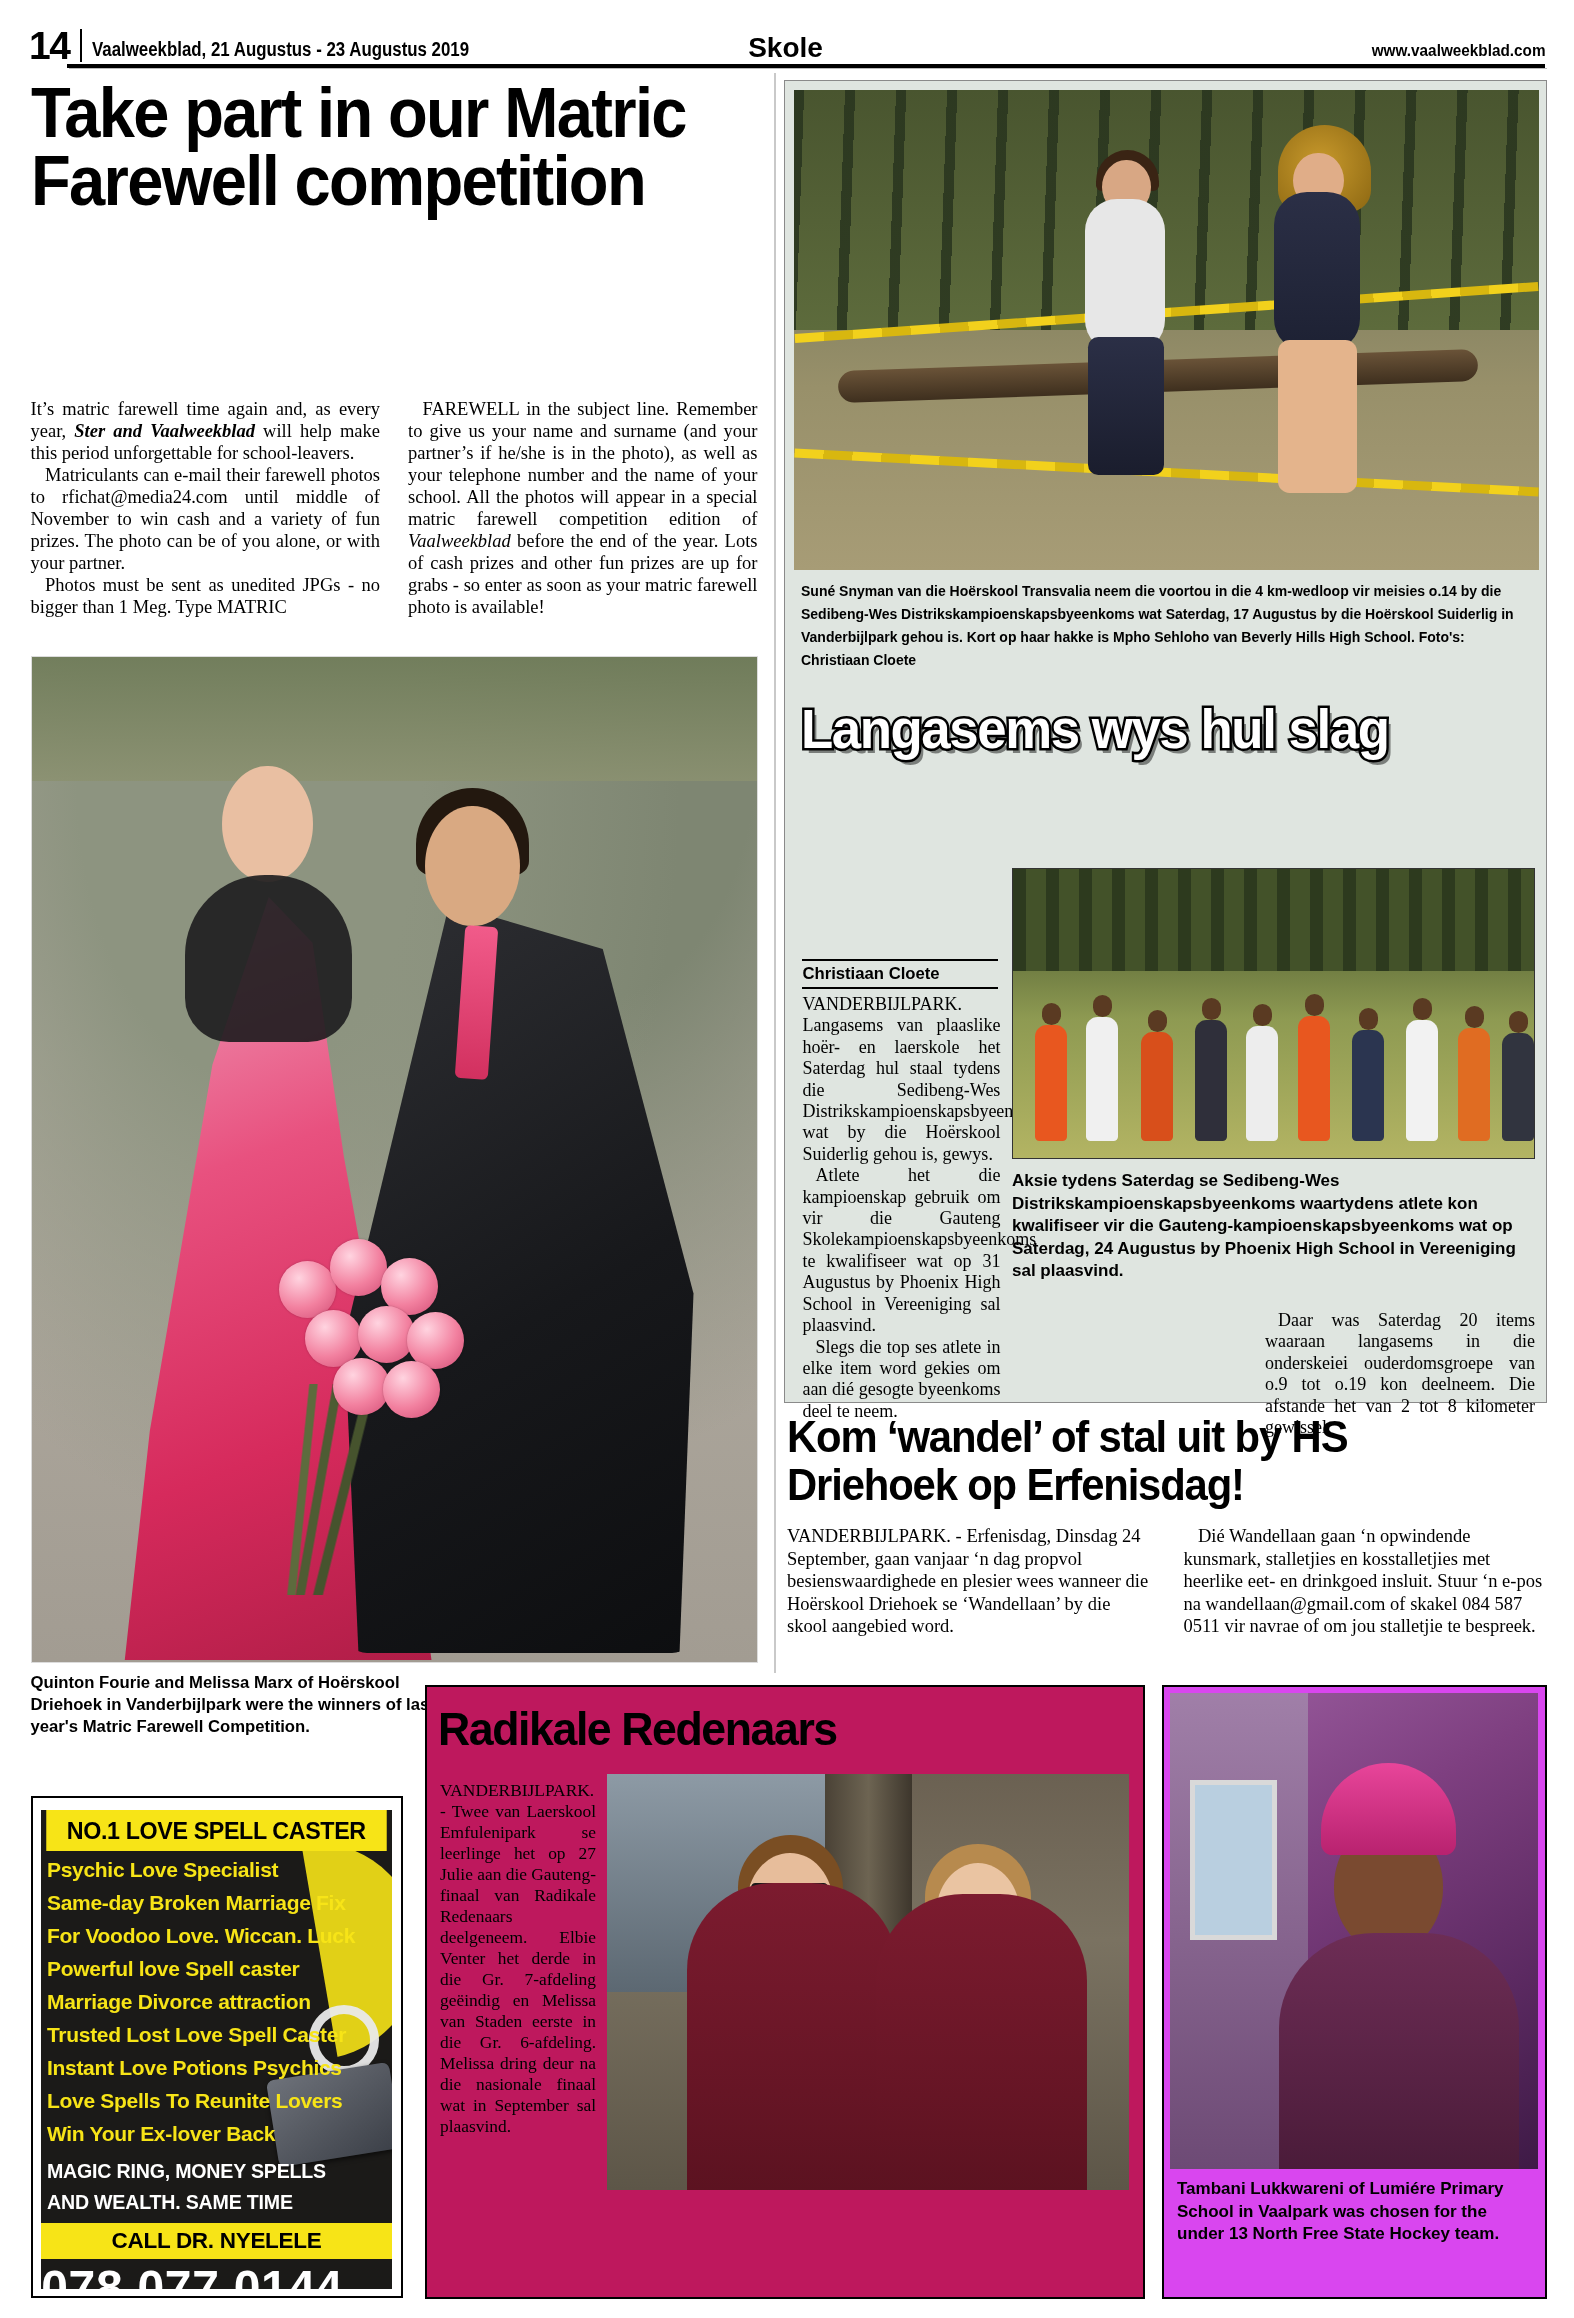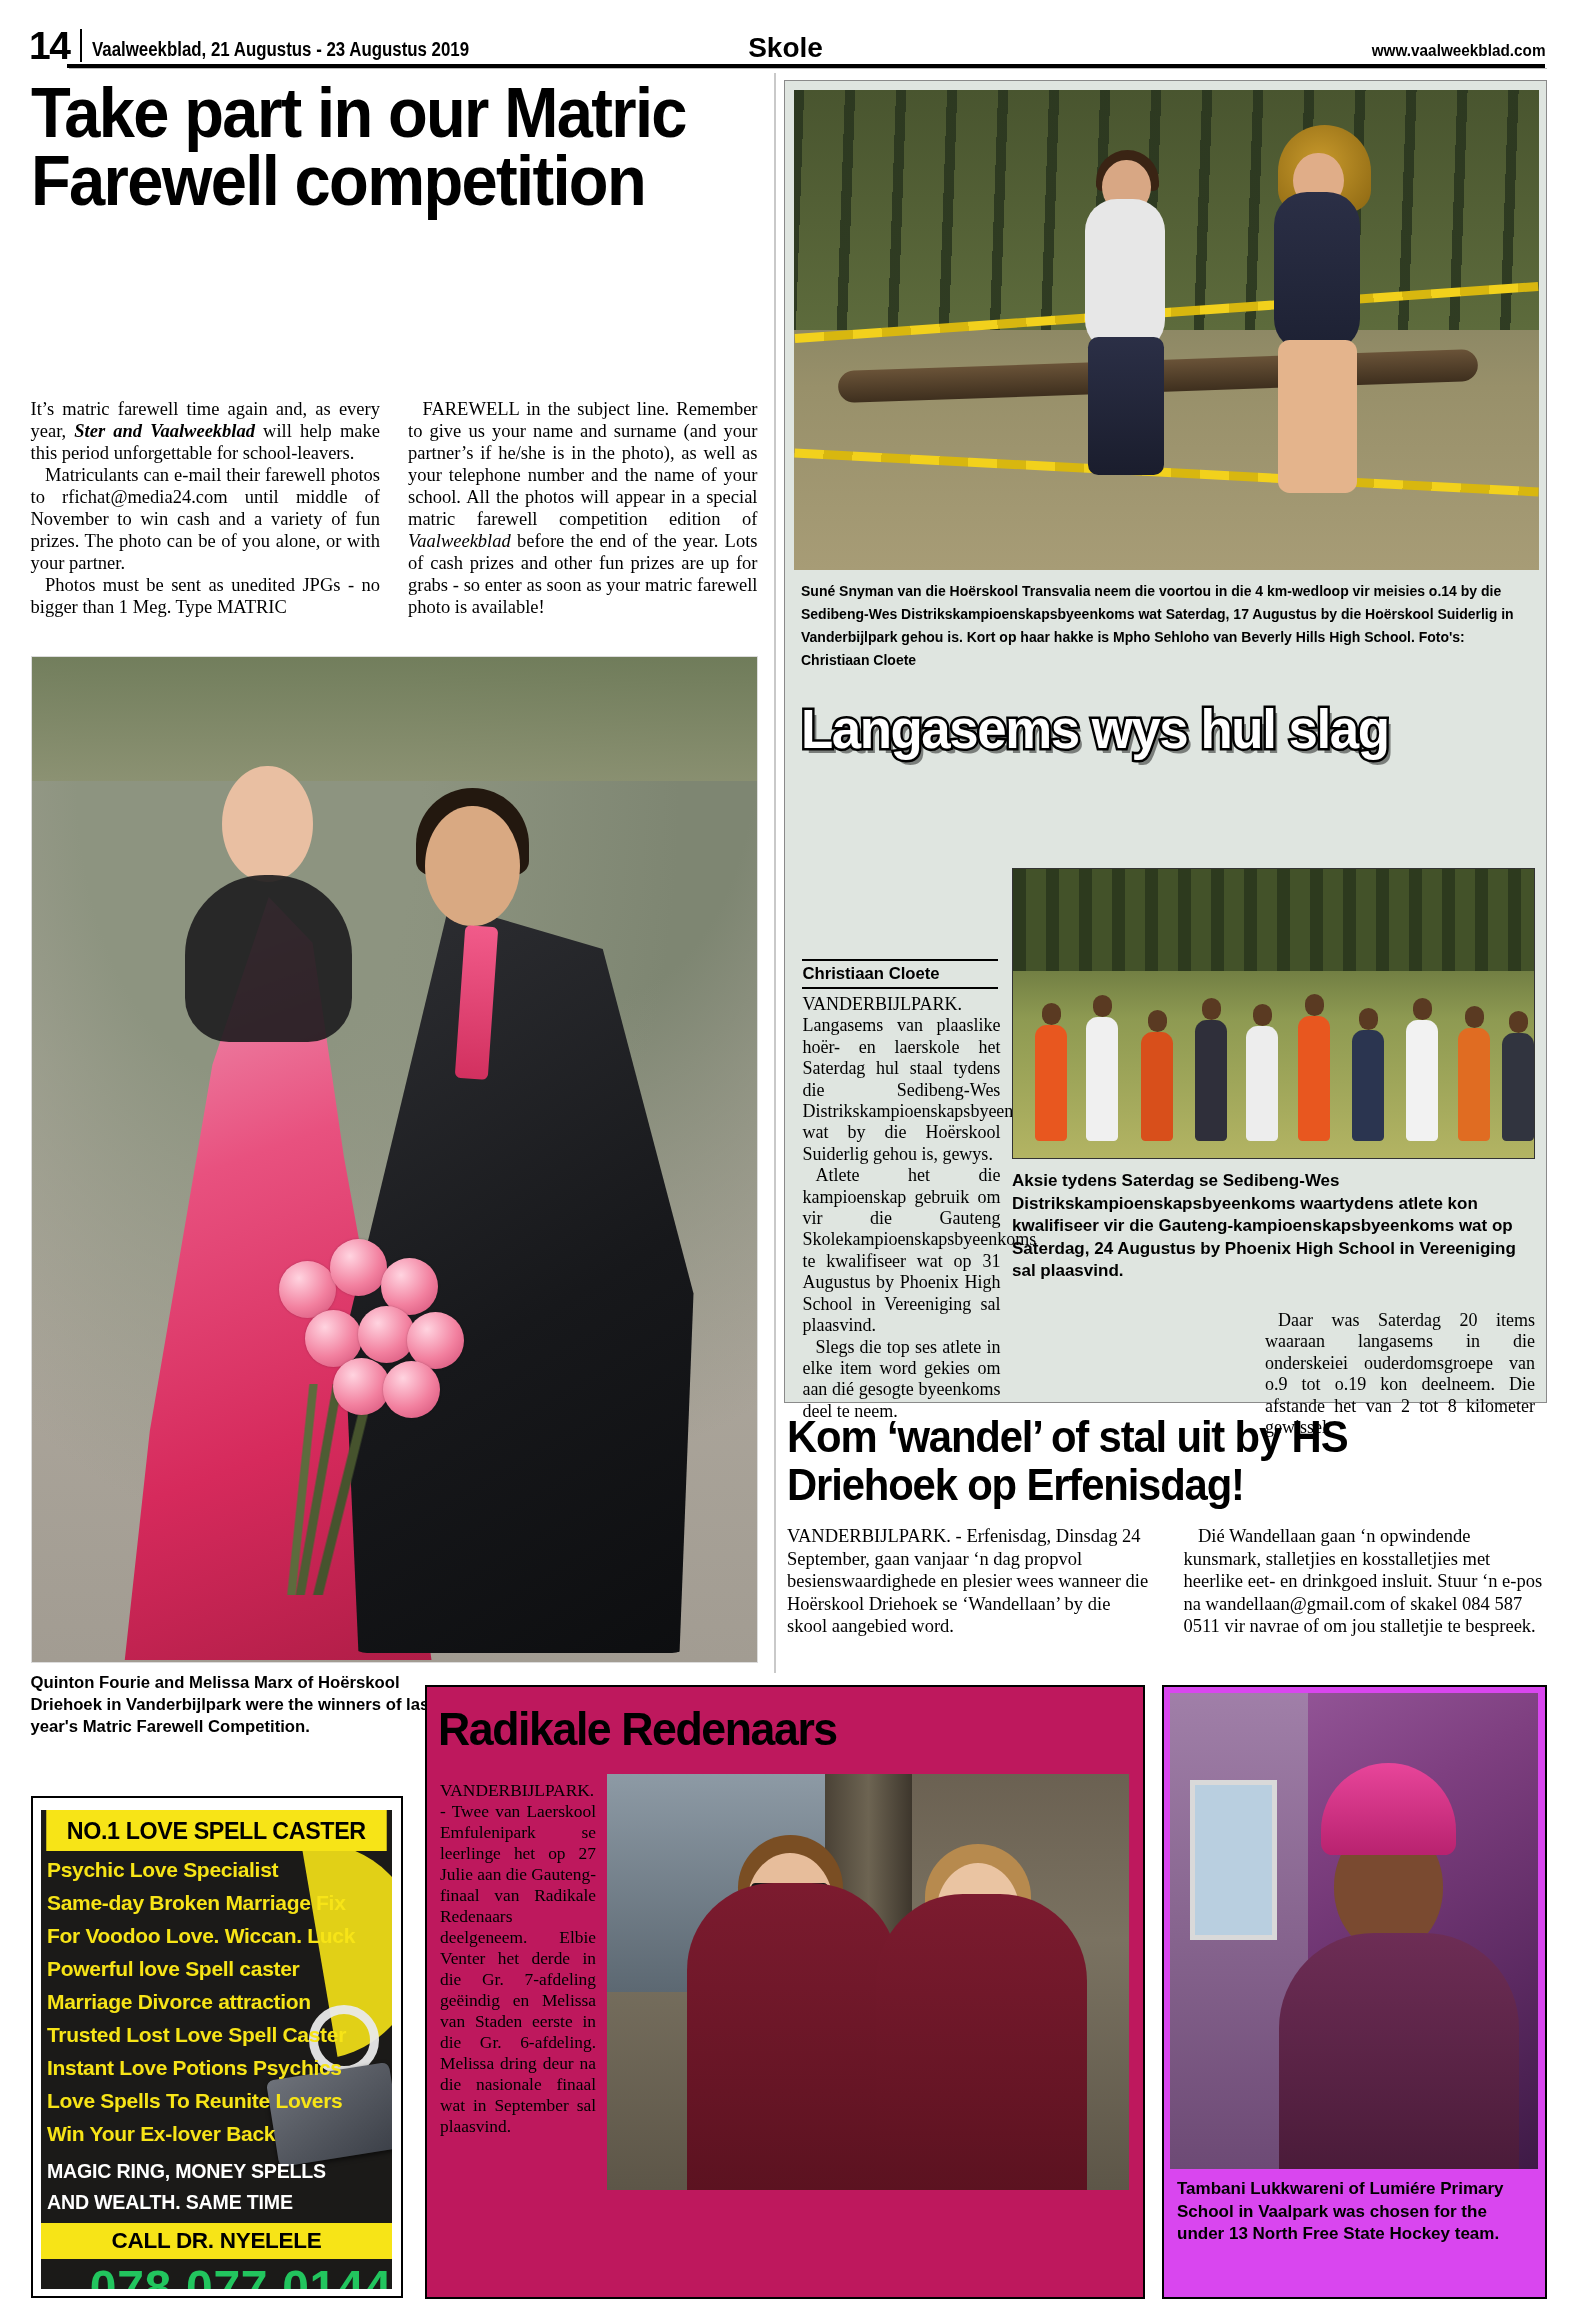--- a/index.html
+++ b/index.html
@@ -168,22 +168,22 @@
   }
   .ad-call {
     position:relative; z-index:3;
     background:#f7e417; color:#000;
     font-family:"Liberation Sans", sans-serif; font-weight:bold;
     font-size:22.5px; line-height:36px; text-align:center; letter-spacing:-0.3px;
     margin-top:2.9px;
   }
   .ad-phone {
     position:relative; z-index:3;
-    color:#22c55e; font-family:"Liberation Sans", sans-serif; font-weight:bold;
-    font-size:48px; line-height:57px; text-align:right; letter-spacing:0.7px;
+    color:#ffffff; font-family:"Liberation Sans", sans-serif; font-weight:bold;
+    font-size:48px; line-height:57px; text-align:left; letter-spacing:0.7px;
   }
   .ad-wallet {
     position:absolute; right:-4.4px; bottom:131px; width:124px; height:87px;
     background:linear-gradient(150deg,#6e727a,#3b3f47);
     border-radius:7.3px; transform:rotate(-9deg); z-index:2;
     box-shadow:0 2.2px 5.1px rgba(0,0,0,.6);
   }
   .ad-ring {
     position:absolute; right:13px; top:195px; width:70px; height:70px;
     border:9.5px solid #e9e9e9; border-radius:50%; z-index:2; opacity:.95;

